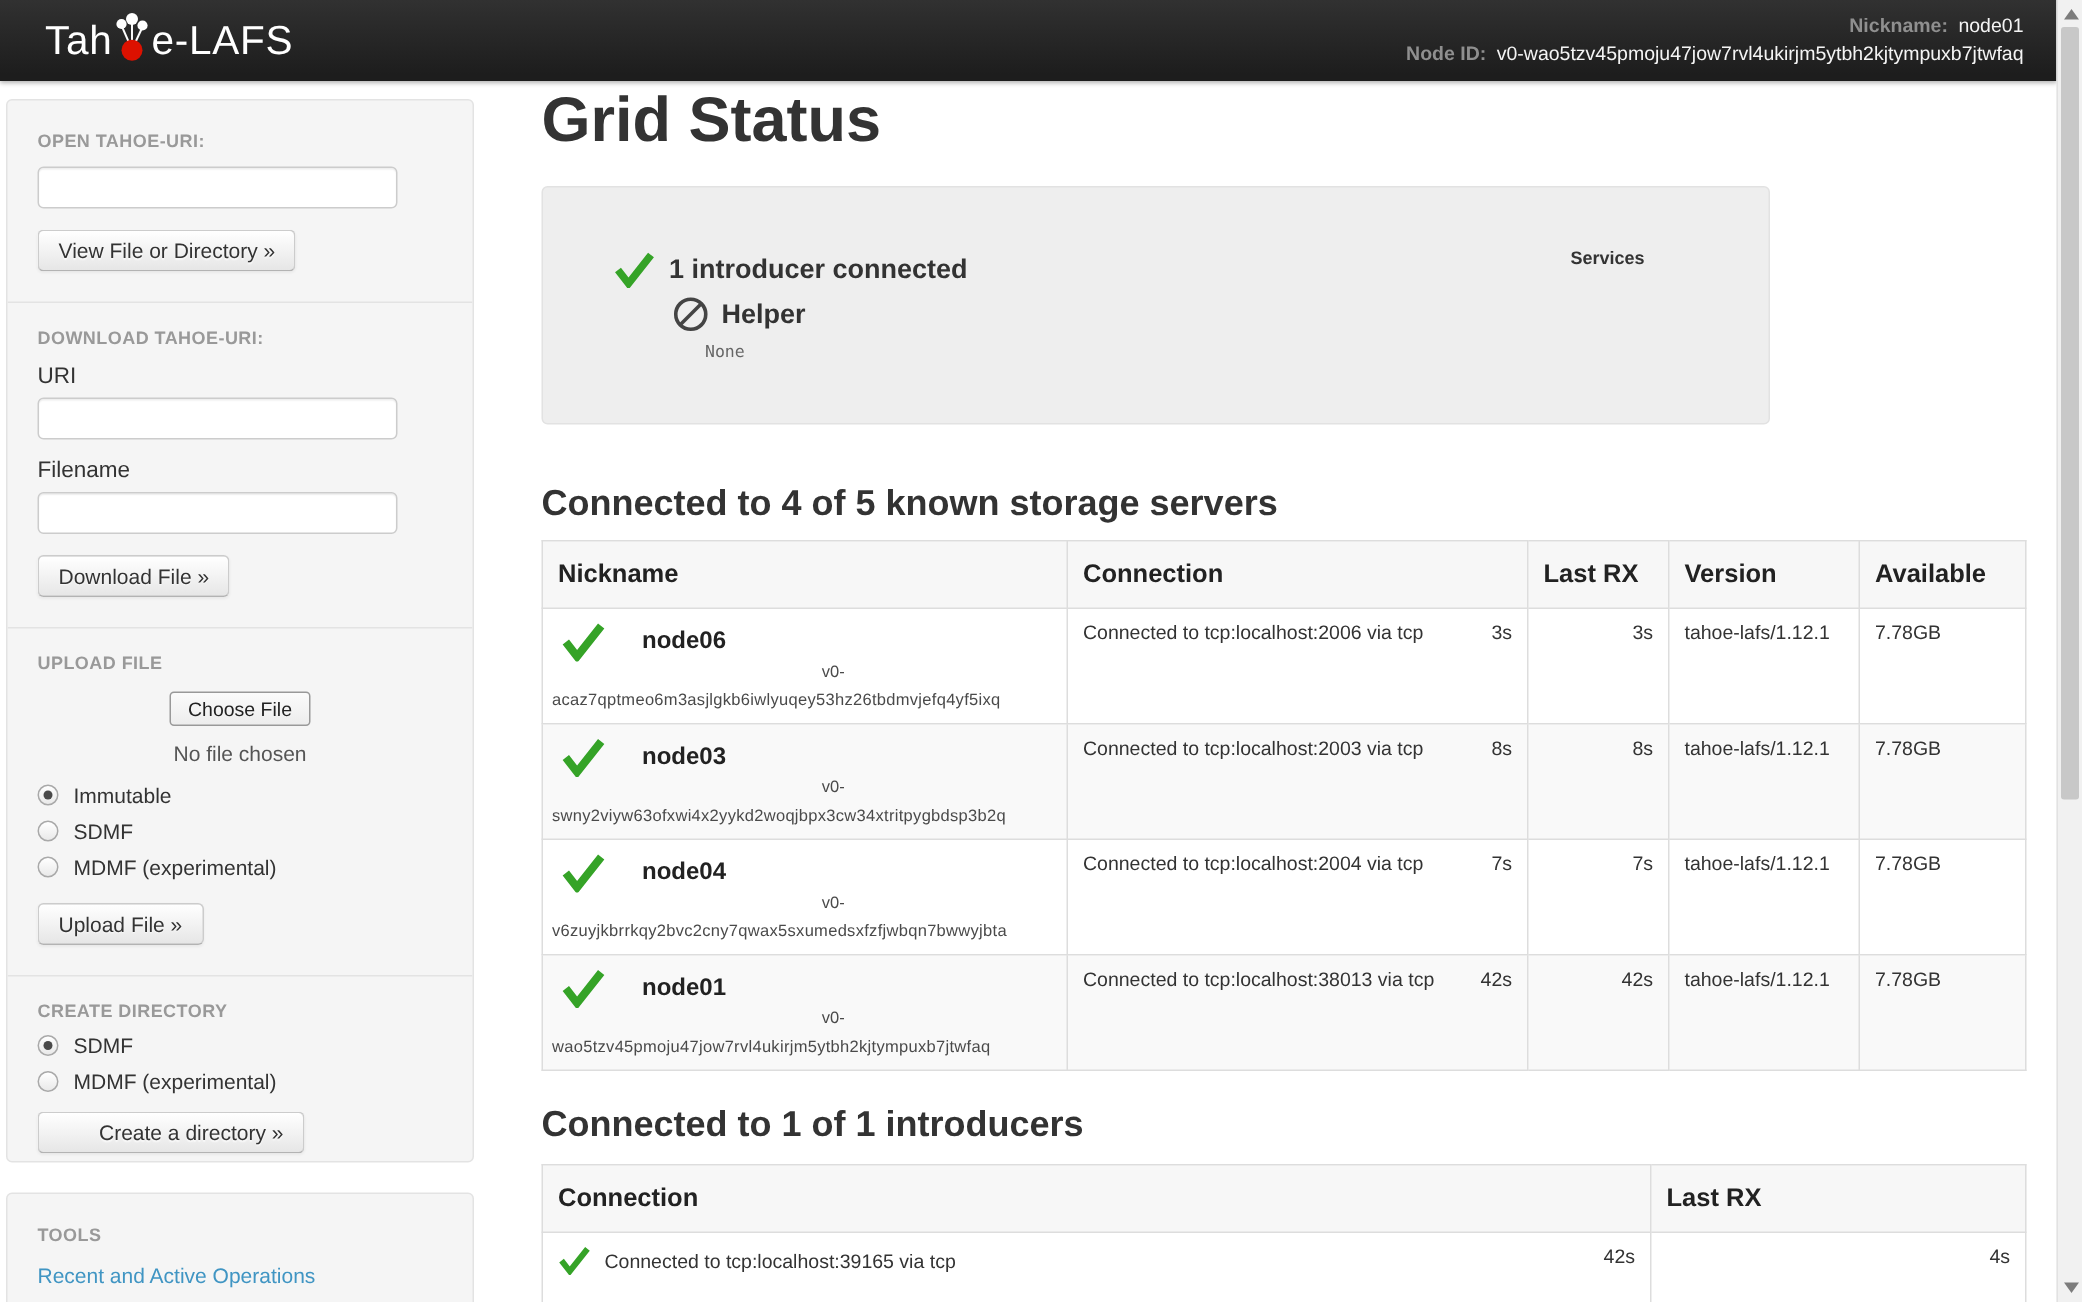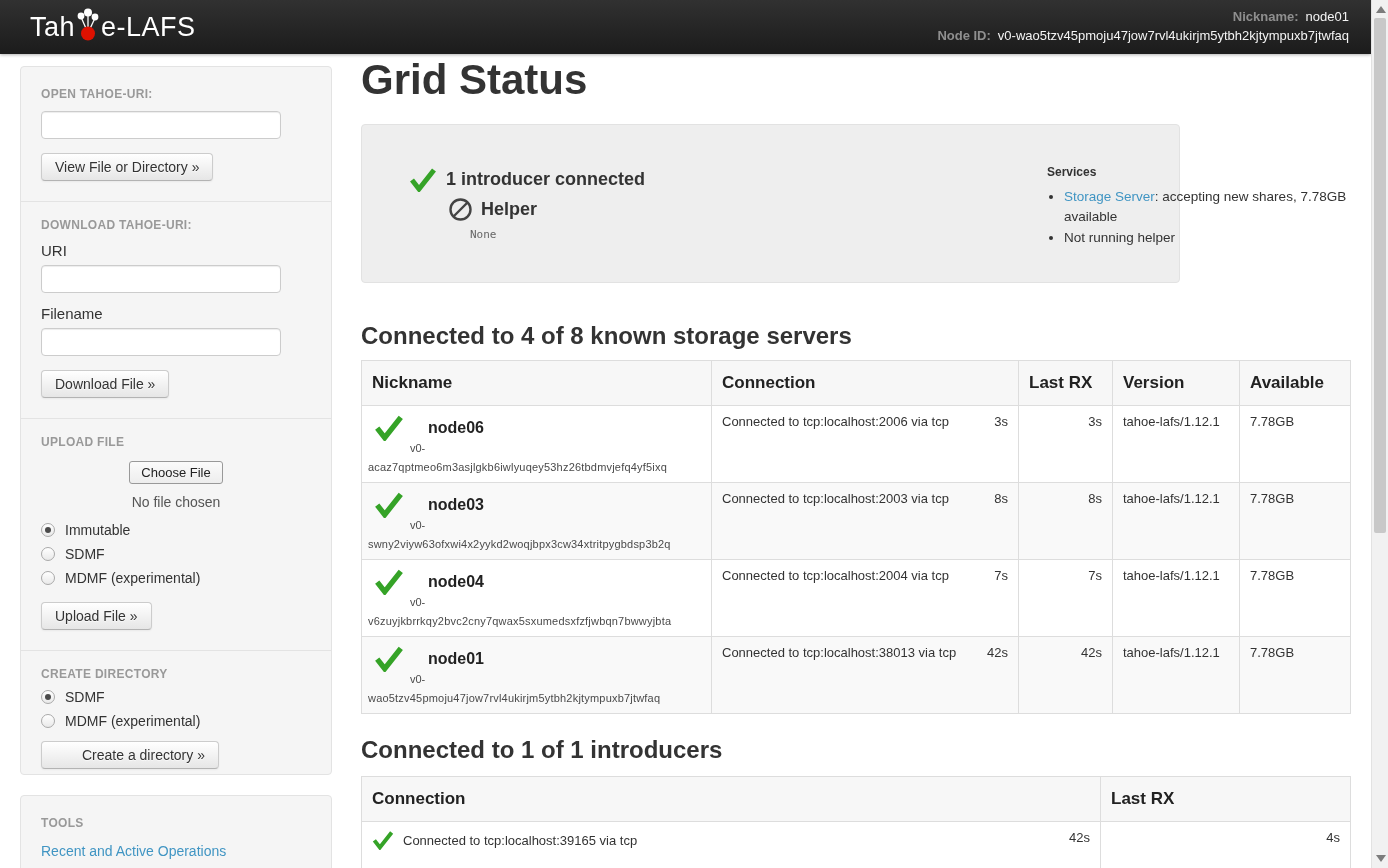--- a/index.html
+++ b/index.html
@@ -21,21 +21,21 @@
   
   .scrollbar{position:absolute;right:0;top:0;width:17px;height:868px;background:#f1f1f1;
              border-left:1px solid #e2e2e2;box-sizing:border-box;}
   .sb-arrow{position:absolute;left:4px;width:0;height:0;border-left:5px solid transparent;
             border-right:5px solid transparent;}
   .sb-up{top:6px;border-bottom:7px solid #7c7c7c;}
   .sb-down{bottom:6px;border-top:7px solid #7c7c7c;}
   .sb-thumb{position:absolute;left:2px;top:18px;width:12px;height:515px;background:#c8c8c8;border-radius:2px;}
 
   
-  .panel{position:absolute;left:20px;width:312px;background:#f5f5f5;
+  .panel{position:absolute;left:4px;width:312px;background:#f5f5f5;
          border:1px solid #e3e3e3;border-radius:4px;box-sizing:border-box;}
   .panel-forms{top:66px;height:709px;overflow:hidden;}
   .panel-tools{top:795px;height:110px;}
   .sect{padding:16px 20px 20px 20px;}
   .sect.first{padding-top:20px;}
   .sdiv{border-top:1px solid #e3e3e3;height:0;}
   .shead{font-size:12px;font-weight:bold;color:#999;margin:0 0 10px 0;letter-spacing:.3px;}
   .flabel{font-size:15px;color:#333;margin:12px 0 6px 0;}
   .txt{display:block;width:226px;height:18px;padding:4px 6px;font-size:14px;color:#555;
        font-family:"Liberation Sans",sans-serif;background:#fff;border:1px solid #ccc;border-radius:4px;
@@ -79,21 +79,21 @@
   .t-storage{top:360px;}
   .t-intro{top:776px;}
   table.grid th,table.grid td{border:1px solid #ddd;box-sizing:border-box;}
   table.grid th{background:#f7f7f7;text-align:left;font-size:17px;color:#222;
                 padding:10px 10px;height:45px;font-weight:bold;}
   table.grid td{vertical-align:top;padding:8px 10px;font-size:13px;color:#333;height:77px;}
   tbody tr.stripe{background:#f9f9f9;}
 
   .nickrow{display:flex;align-items:center;gap:24px;margin-left:2px;}
   .nickname{font-size:16px;font-weight:bold;color:#222;}
-  .vprefix{margin-left:38px;font-size:11px;color:#4a4a4a;margin-top:1px;}
+  .vprefix{margin-left:38px;font-size:11px;color:#4a4a4a;margin-top:1px;text-align:center;}
   .vhash{font-size:11px;color:#4a4a4a;margin-top:7px;margin-left:-4px;letter-spacing:.2px;white-space:nowrap;}
   .connflex{display:flex;justify-content:space-between;align-items:flex-start;gap:4px;}
   .rxcell{text-align:right;}
   .introrow{display:flex;align-items:center;gap:9px;}
 </style>
 </head>
 <body>
 
 <div class="page">
 
@@ -201,28 +201,24 @@
       <svg width="25" height="25" viewBox="0 0 25 25">
         <circle cx="12.5" cy="12.5" r="10" fill="none" stroke="#444" stroke-width="2.4"></circle>
         <line x1="5.5" y1="19.5" x2="19.5" y2="5.5" stroke="#444" stroke-width="2.4"></line>
       </svg>
       <span class="status-strong">Helper</span>
     </div>
     <div class="helper-none">None</div>
 
     <div class="services">
       <h3>Services</h3>
-      <ul>
-        <li><a class="blue" style="color:#4095c3;">Storage Server</a><span>: accepting new shares, 7.78GB available</span></li>
-        <li><span>Not running helper</span></li>
-      </ul>
     </div>
   </div>
 
-  <h2 class="h2 h2-storage">Connected to 4 of 8 known storage servers</h2>
+  <h2 class="h2 h2-storage">Connected to 4 of 5 known storage servers</h2>
 
   <table class="grid t-storage">
     <colgroup>
         <col style="width:350px">
         <col style="width:307px">
         <col style="width:94px">
         <col style="width:127px">
         <col style="width:111px">
       </colgroup>
     <thead>

